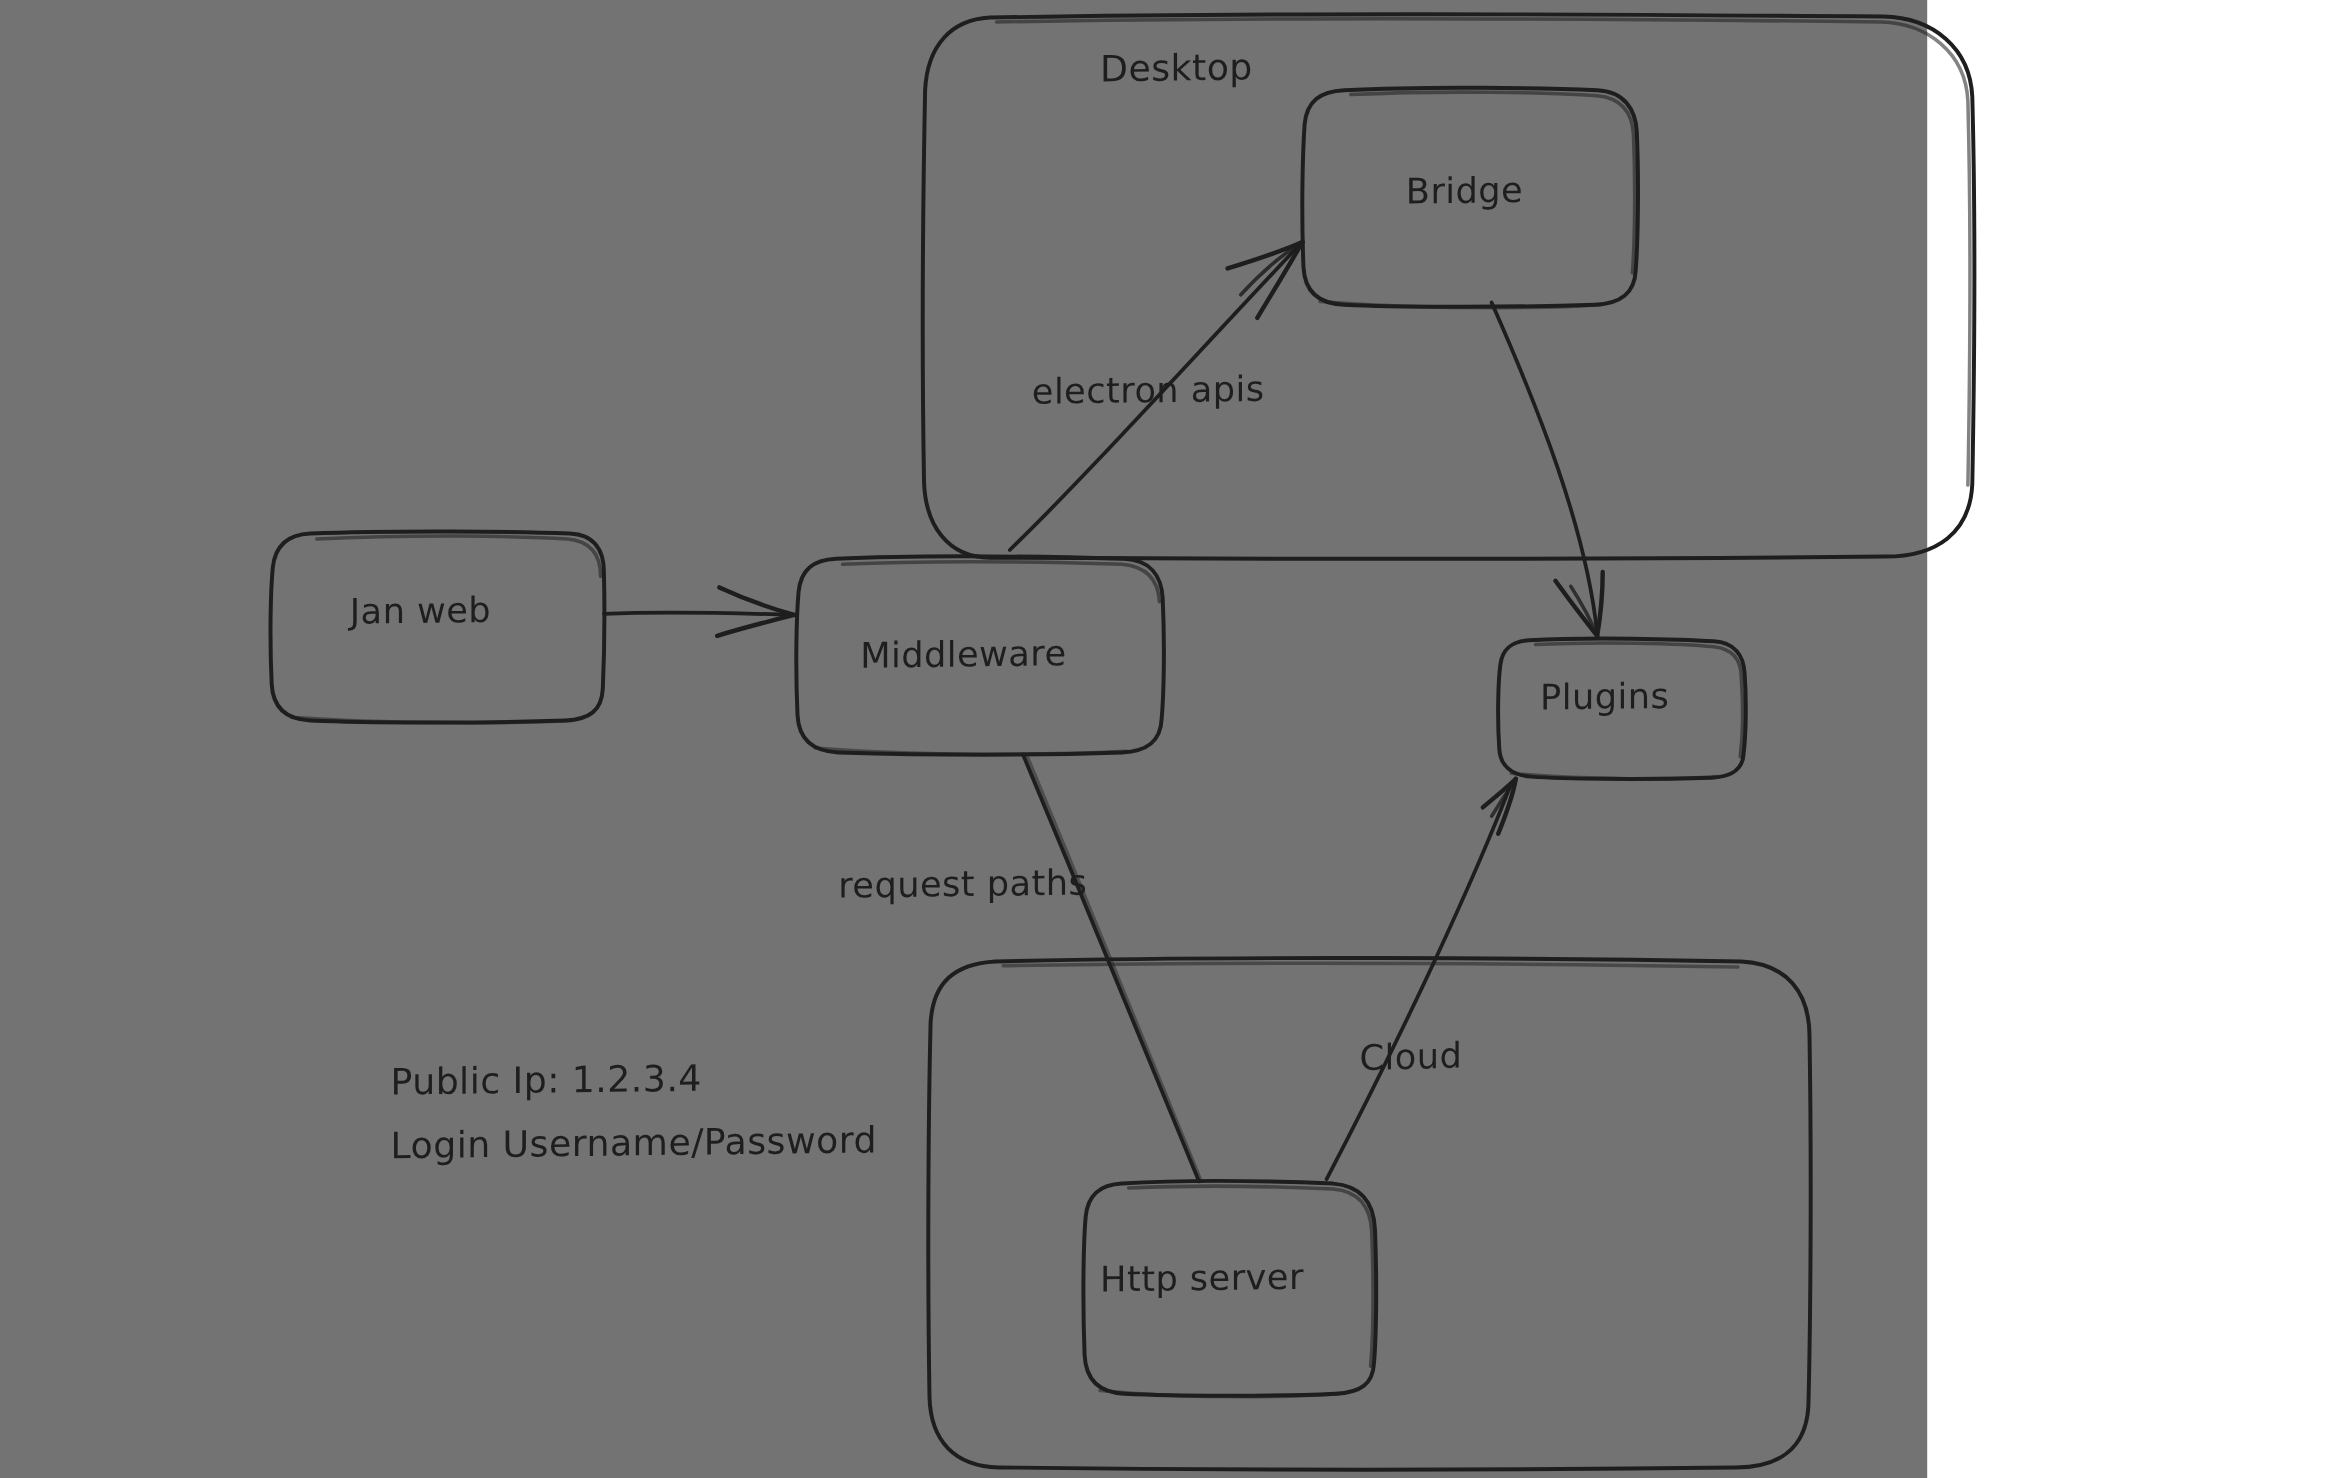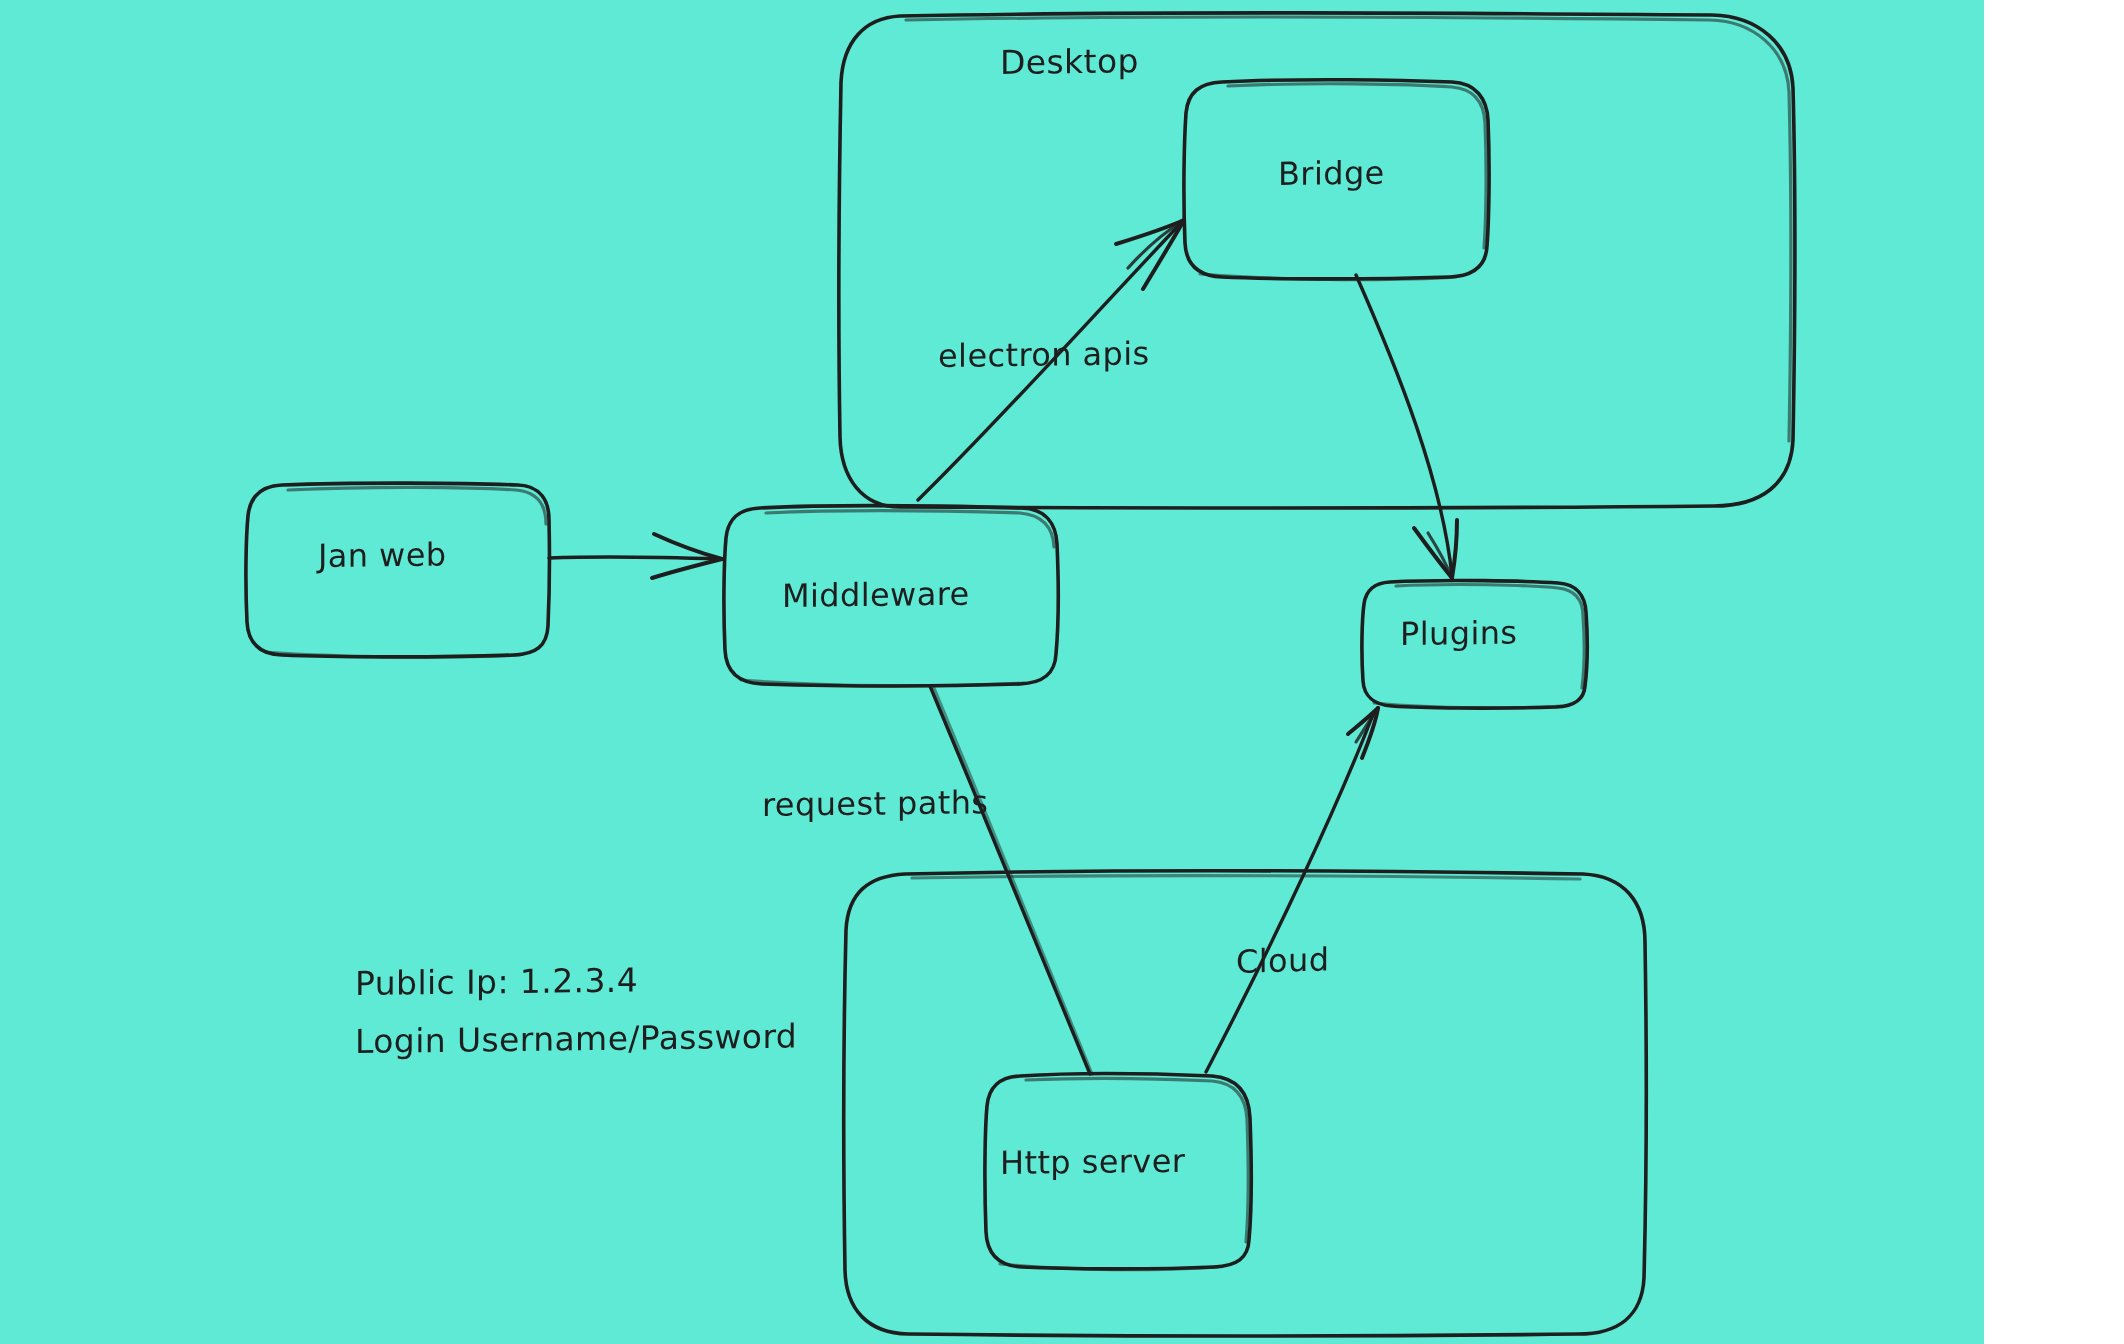--- a/index.html
+++ b/index.html
@@ -9,23 +9,23 @@
     background: #ffffff;
   }
   body {
     width: 2124px;
     height: 1344px;
     overflow: hidden;
     font-family: "DejaVu Sans", sans-serif;
   }
   #diagram-root {
     position: relative;
-    width: 1984px;
+    width: 1752px;
     height: 1344px;
-    background: #5eead4;
+    background: #737373;
   }
   svg#sketch {
     position: absolute;
     top: 0;
     left: 0;
     width: 2124px;
     height: 1344px;
   }
   .stroke {
     fill: none;

